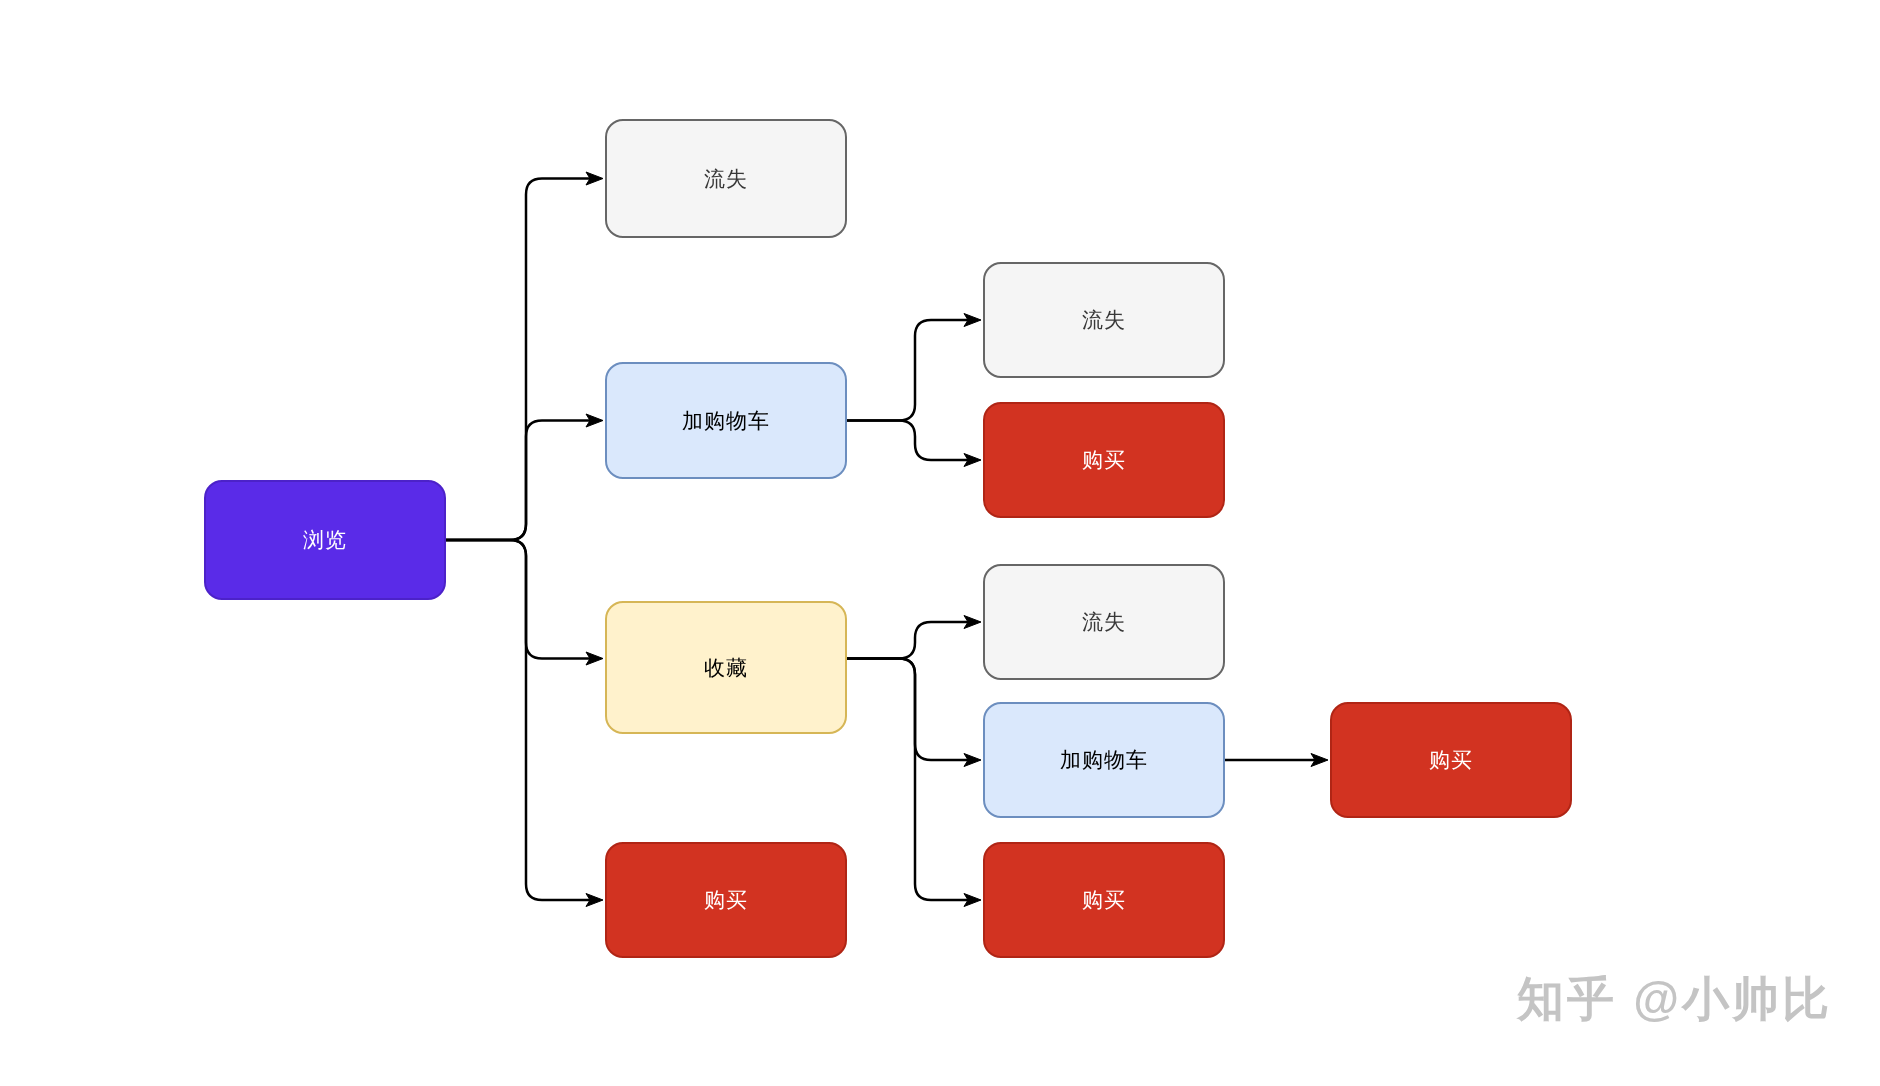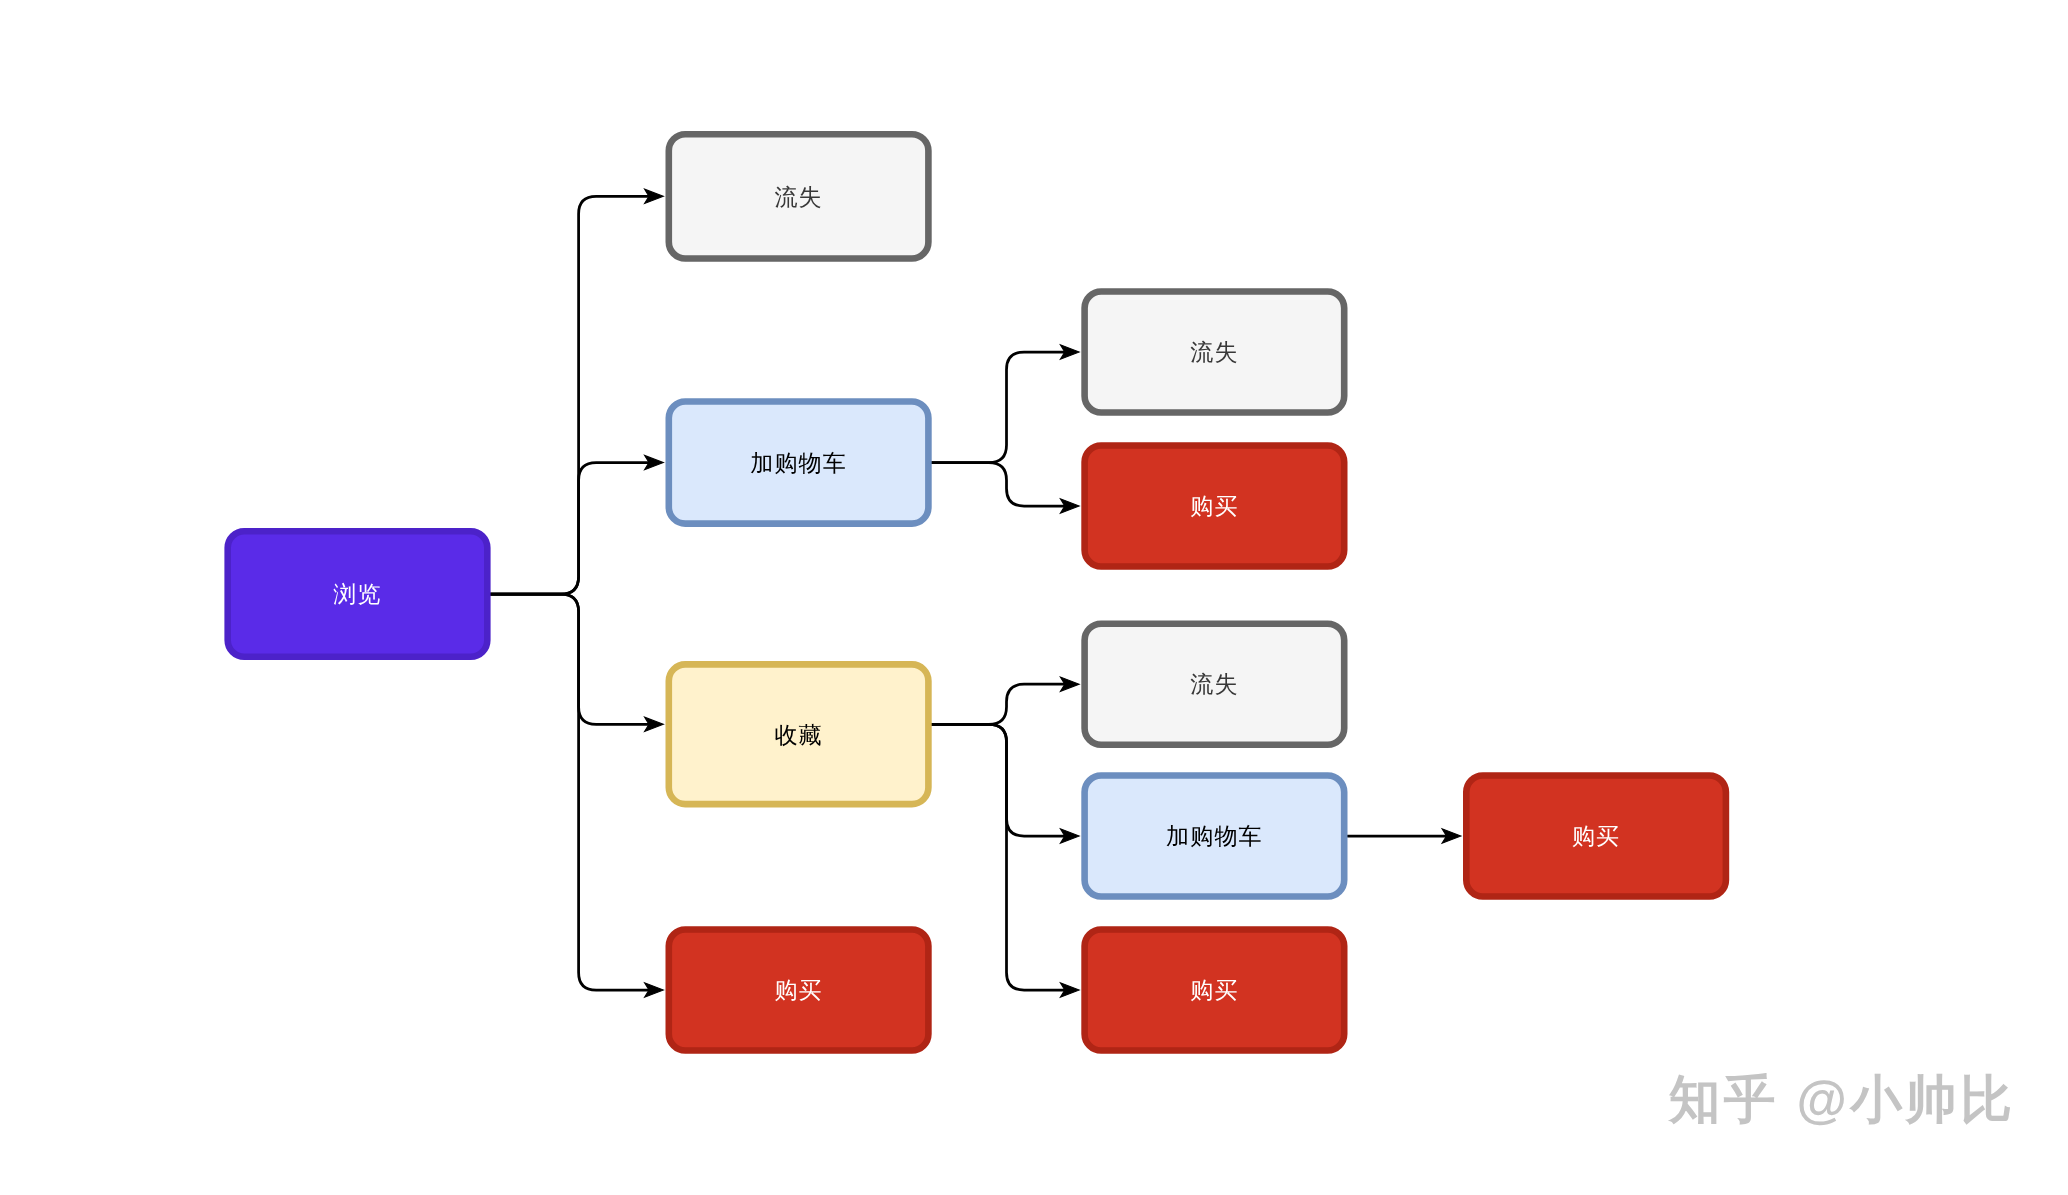--- a/index.html
+++ b/index.html
@@ -17,21 +17,21 @@
   }
   #edges-layer {
     position: absolute;
     left: 0;
     top: 0;
     pointer-events: none;
   }
   .node {
     position: absolute;
     box-sizing: border-box;
-    border: 6px solid #ec4899;
+    border: 2px solid #ec4899;
     border-radius: 18px;
     display: flex;
     align-items: center;
     justify-content: center;
     font-size: 21px;
     letter-spacing: 1px;
     text-align: center;
   }
   .node span { display: inline-block; }
   #watermark {

